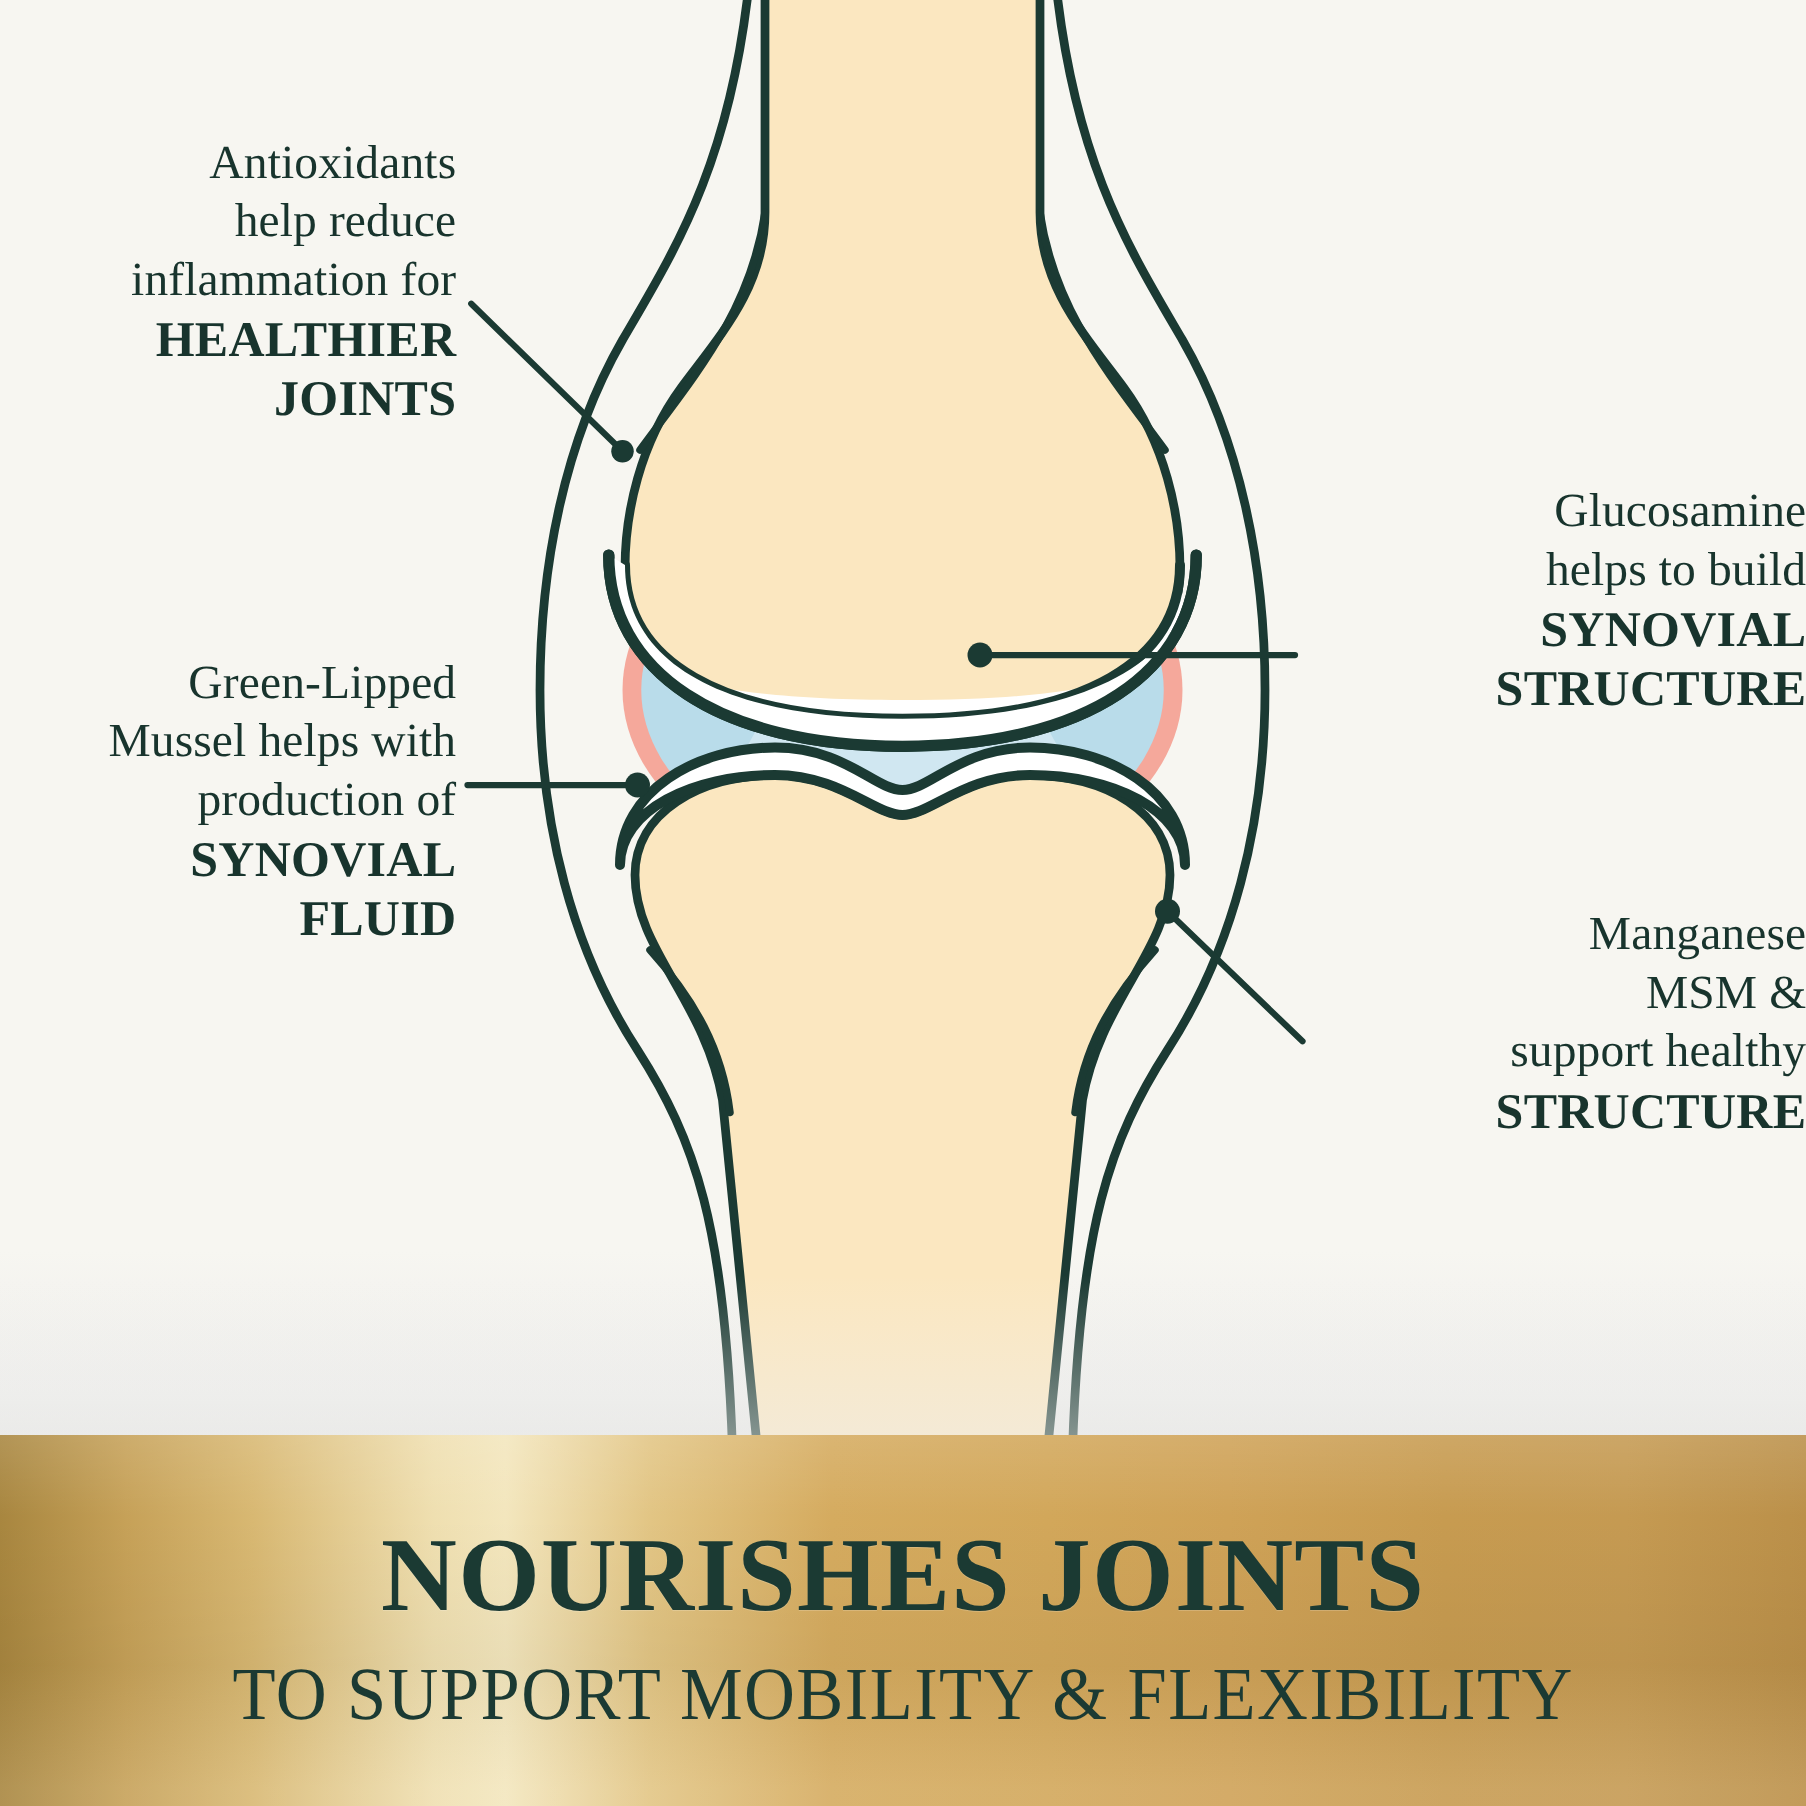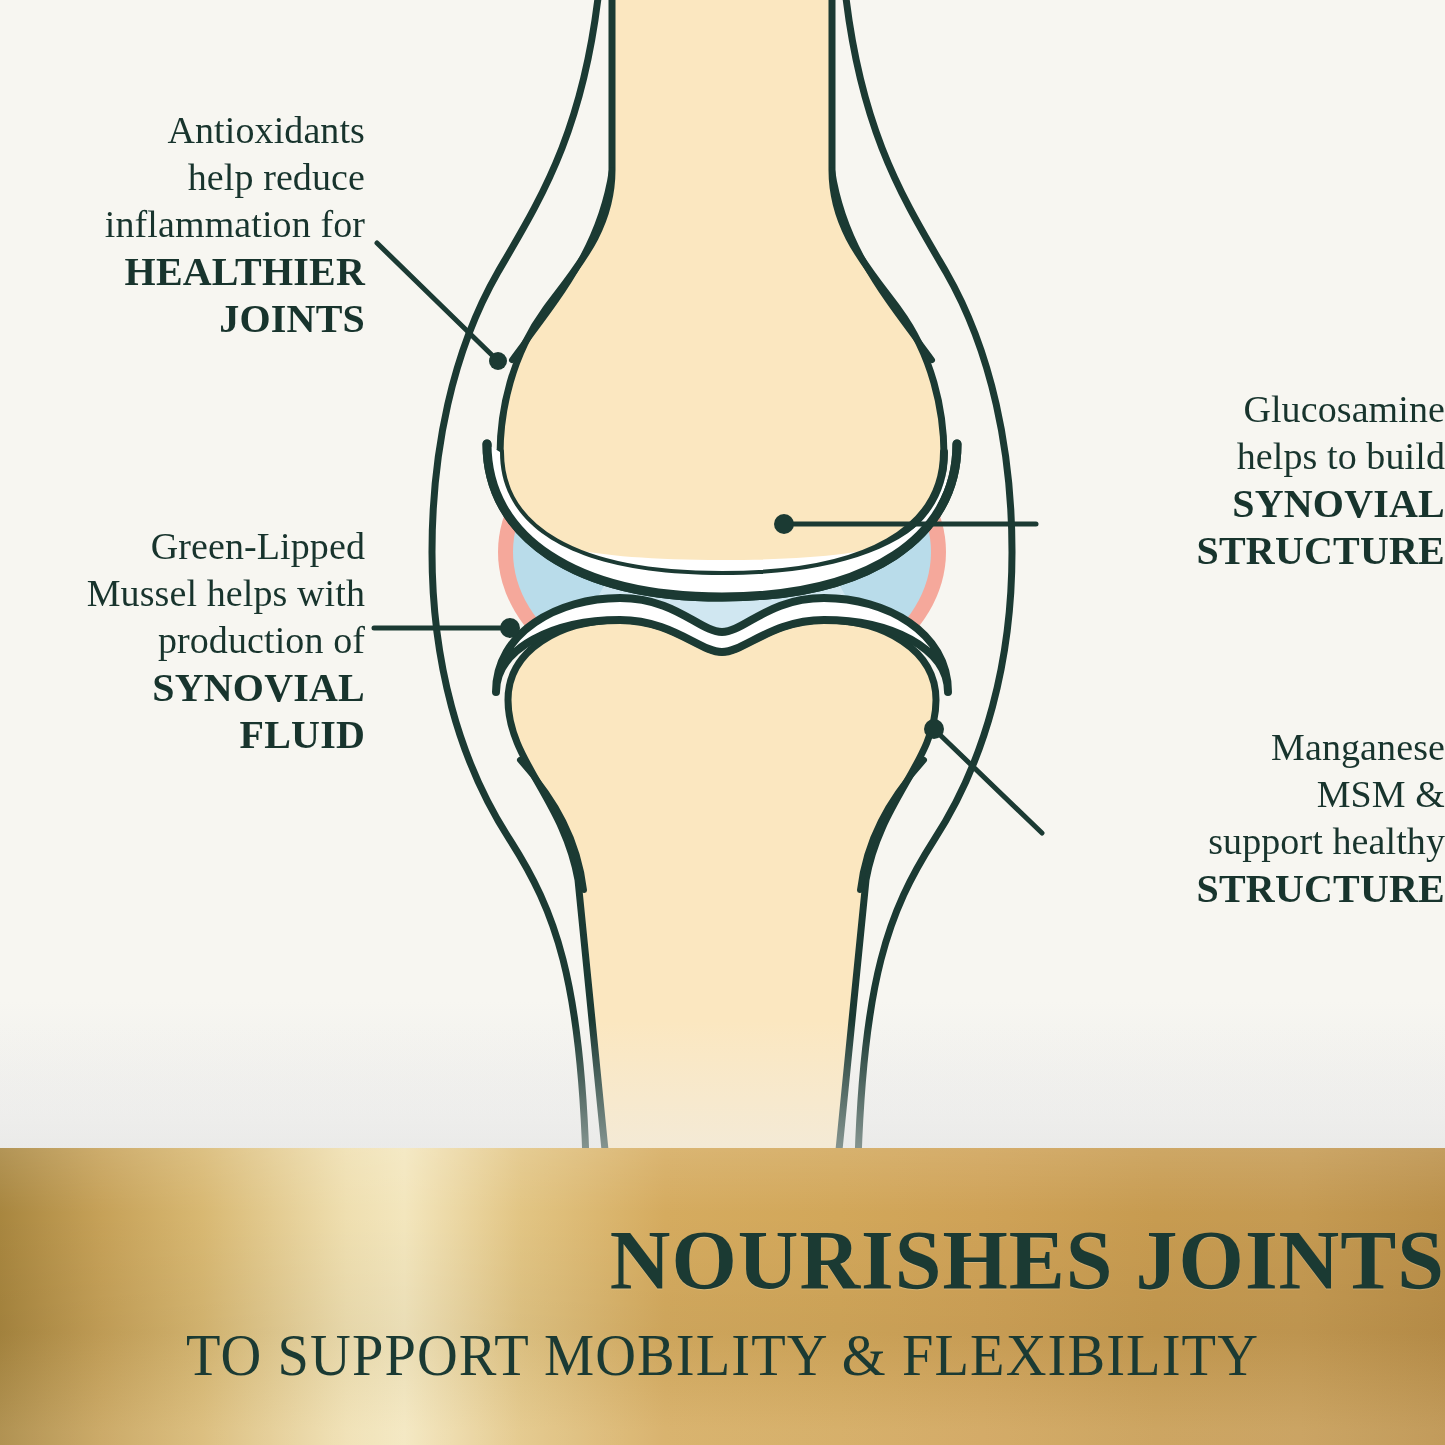--- a/index.html
+++ b/index.html
@@ -51,21 +51,21 @@
       #c59a52 90%,
       #bb9049 100%);
     overflow:hidden;
   }
   .band .sheen{
     position:absolute;left:0;top:0;width:1445px;height:297px;
     background:linear-gradient(to bottom,rgba(255,255,255,.12) 0%,rgba(255,255,255,0) 22%,rgba(0,0,0,.04) 62%,rgba(255,255,255,.10) 95%);
     pointer-events:none;
   }
   .band-title{
-    position:absolute;left:0;top:64px;width:1445px;text-align:right;
+    position:absolute;left:0;top:64px;width:1445px;text-align:center;
     font-size:84px;font-weight:700;color:#1b3a33;letter-spacing:1px;
     text-shadow:0 1px 0 rgba(255,255,255,.18);
   }
   .band-sub{
     position:absolute;left:0;top:173px;width:1445px;text-align:center;
     font-size:60px;font-weight:400;color:#1b3a33;letter-spacing:1.2px;
     transform:scaleX(.94);transform-origin:center top;
   }
 </style>
 </head>

